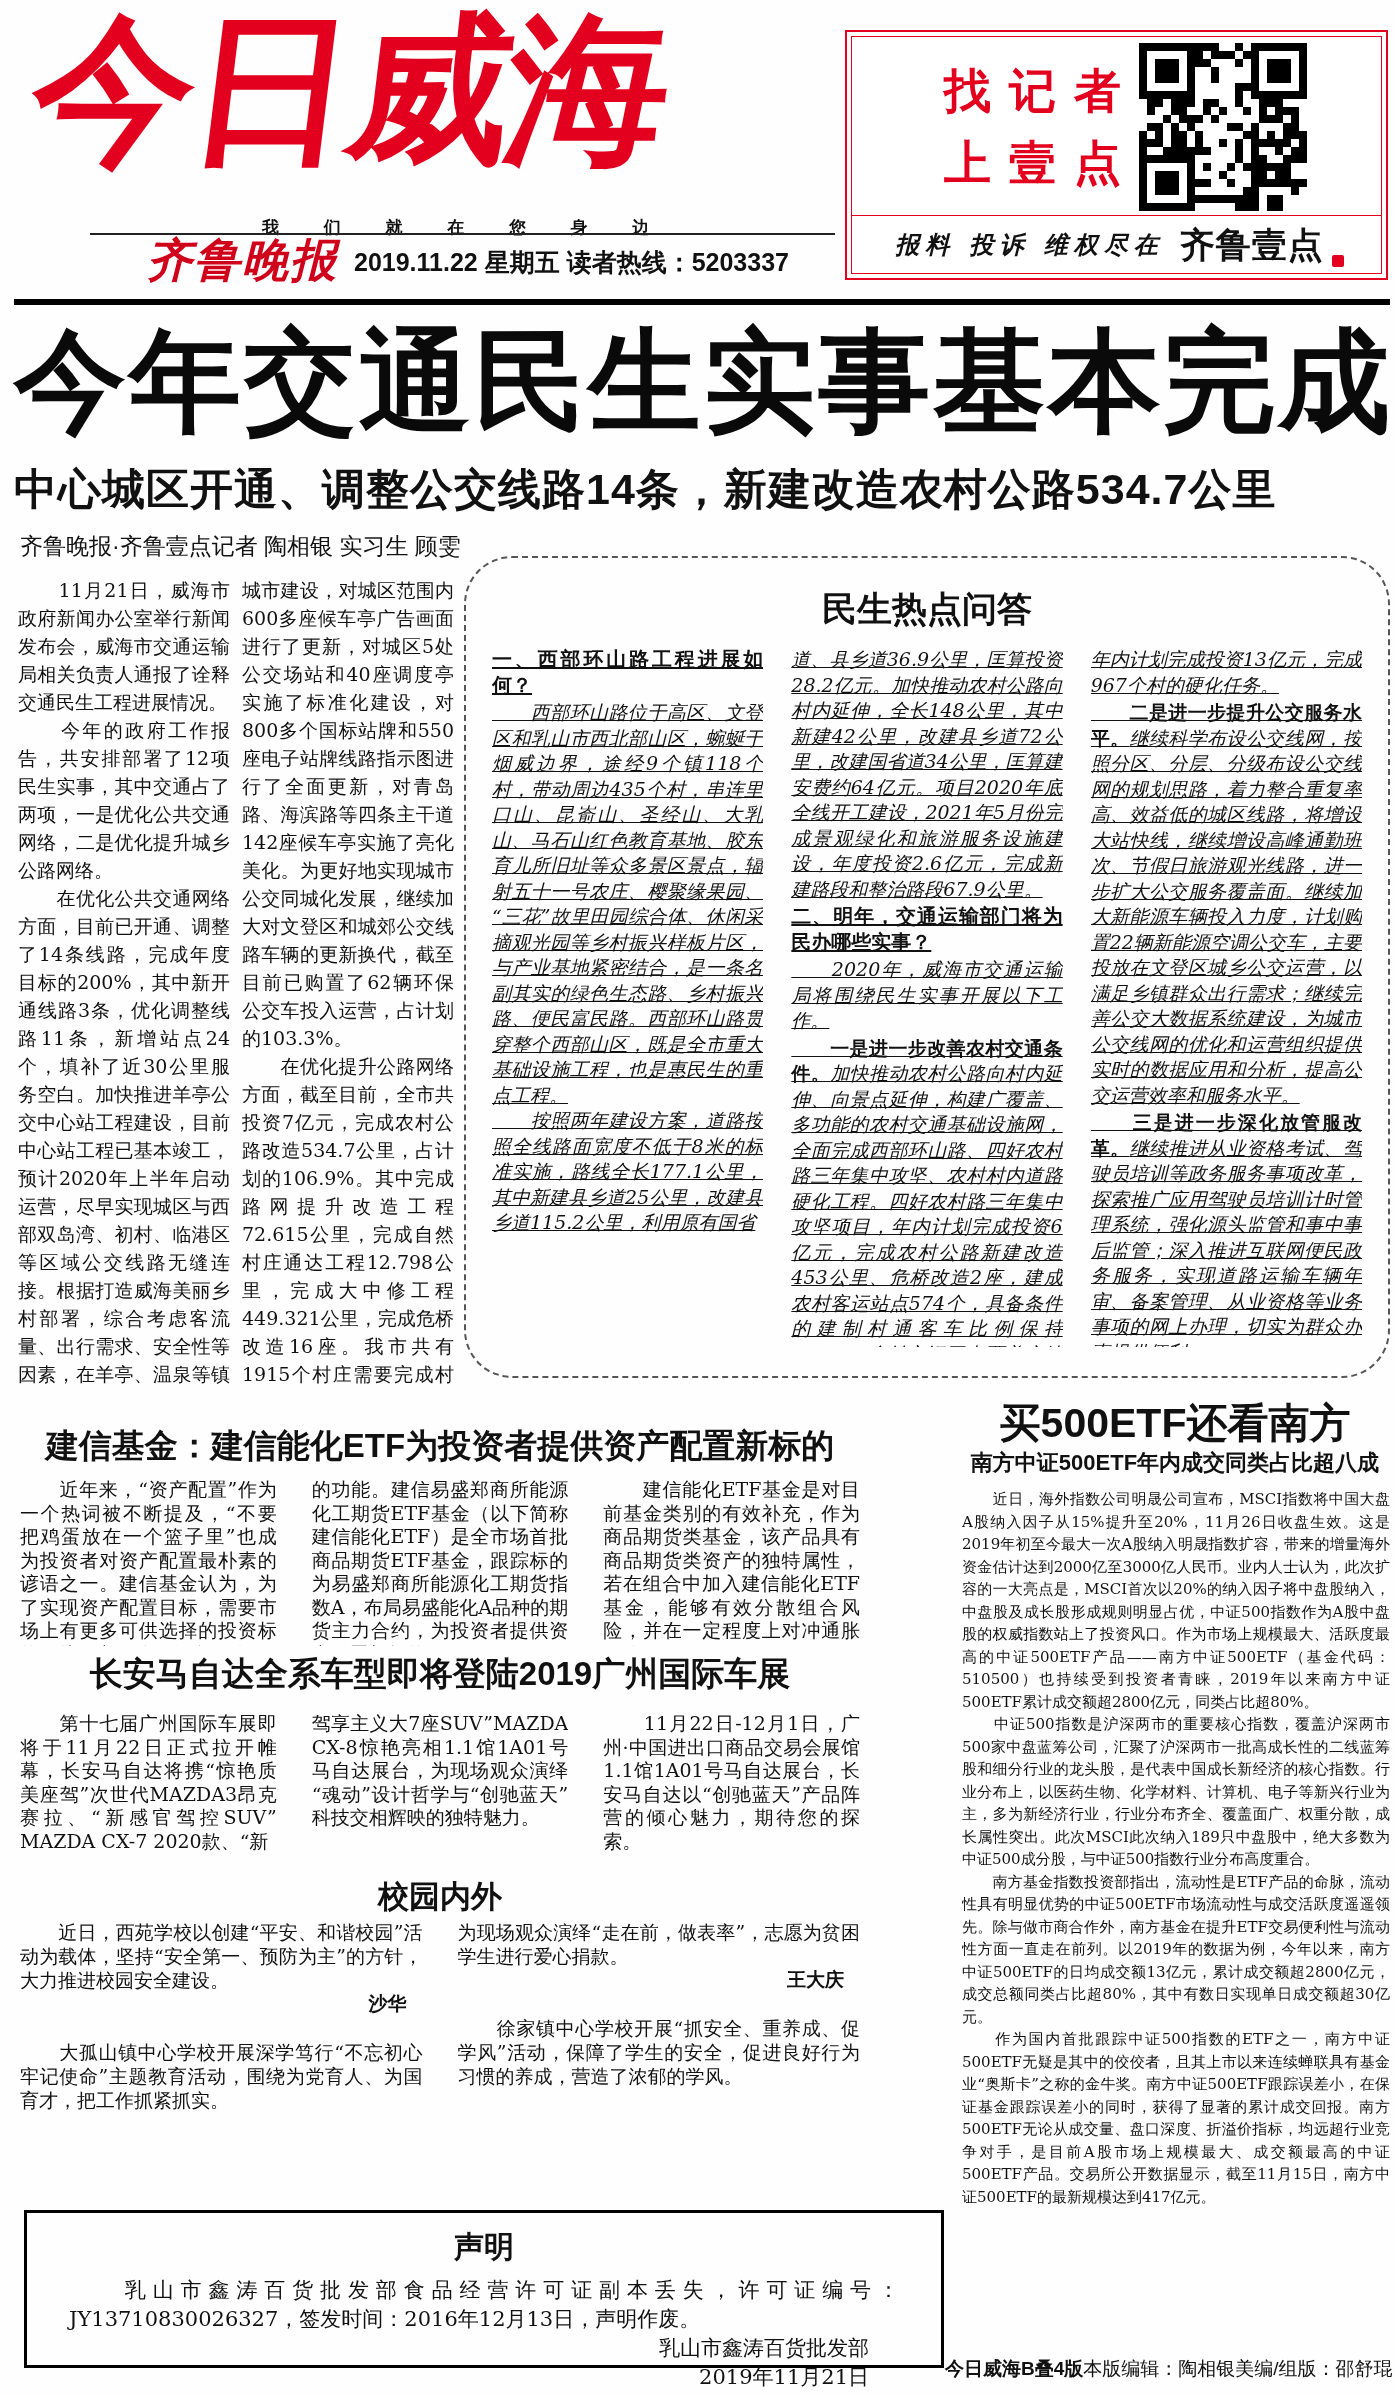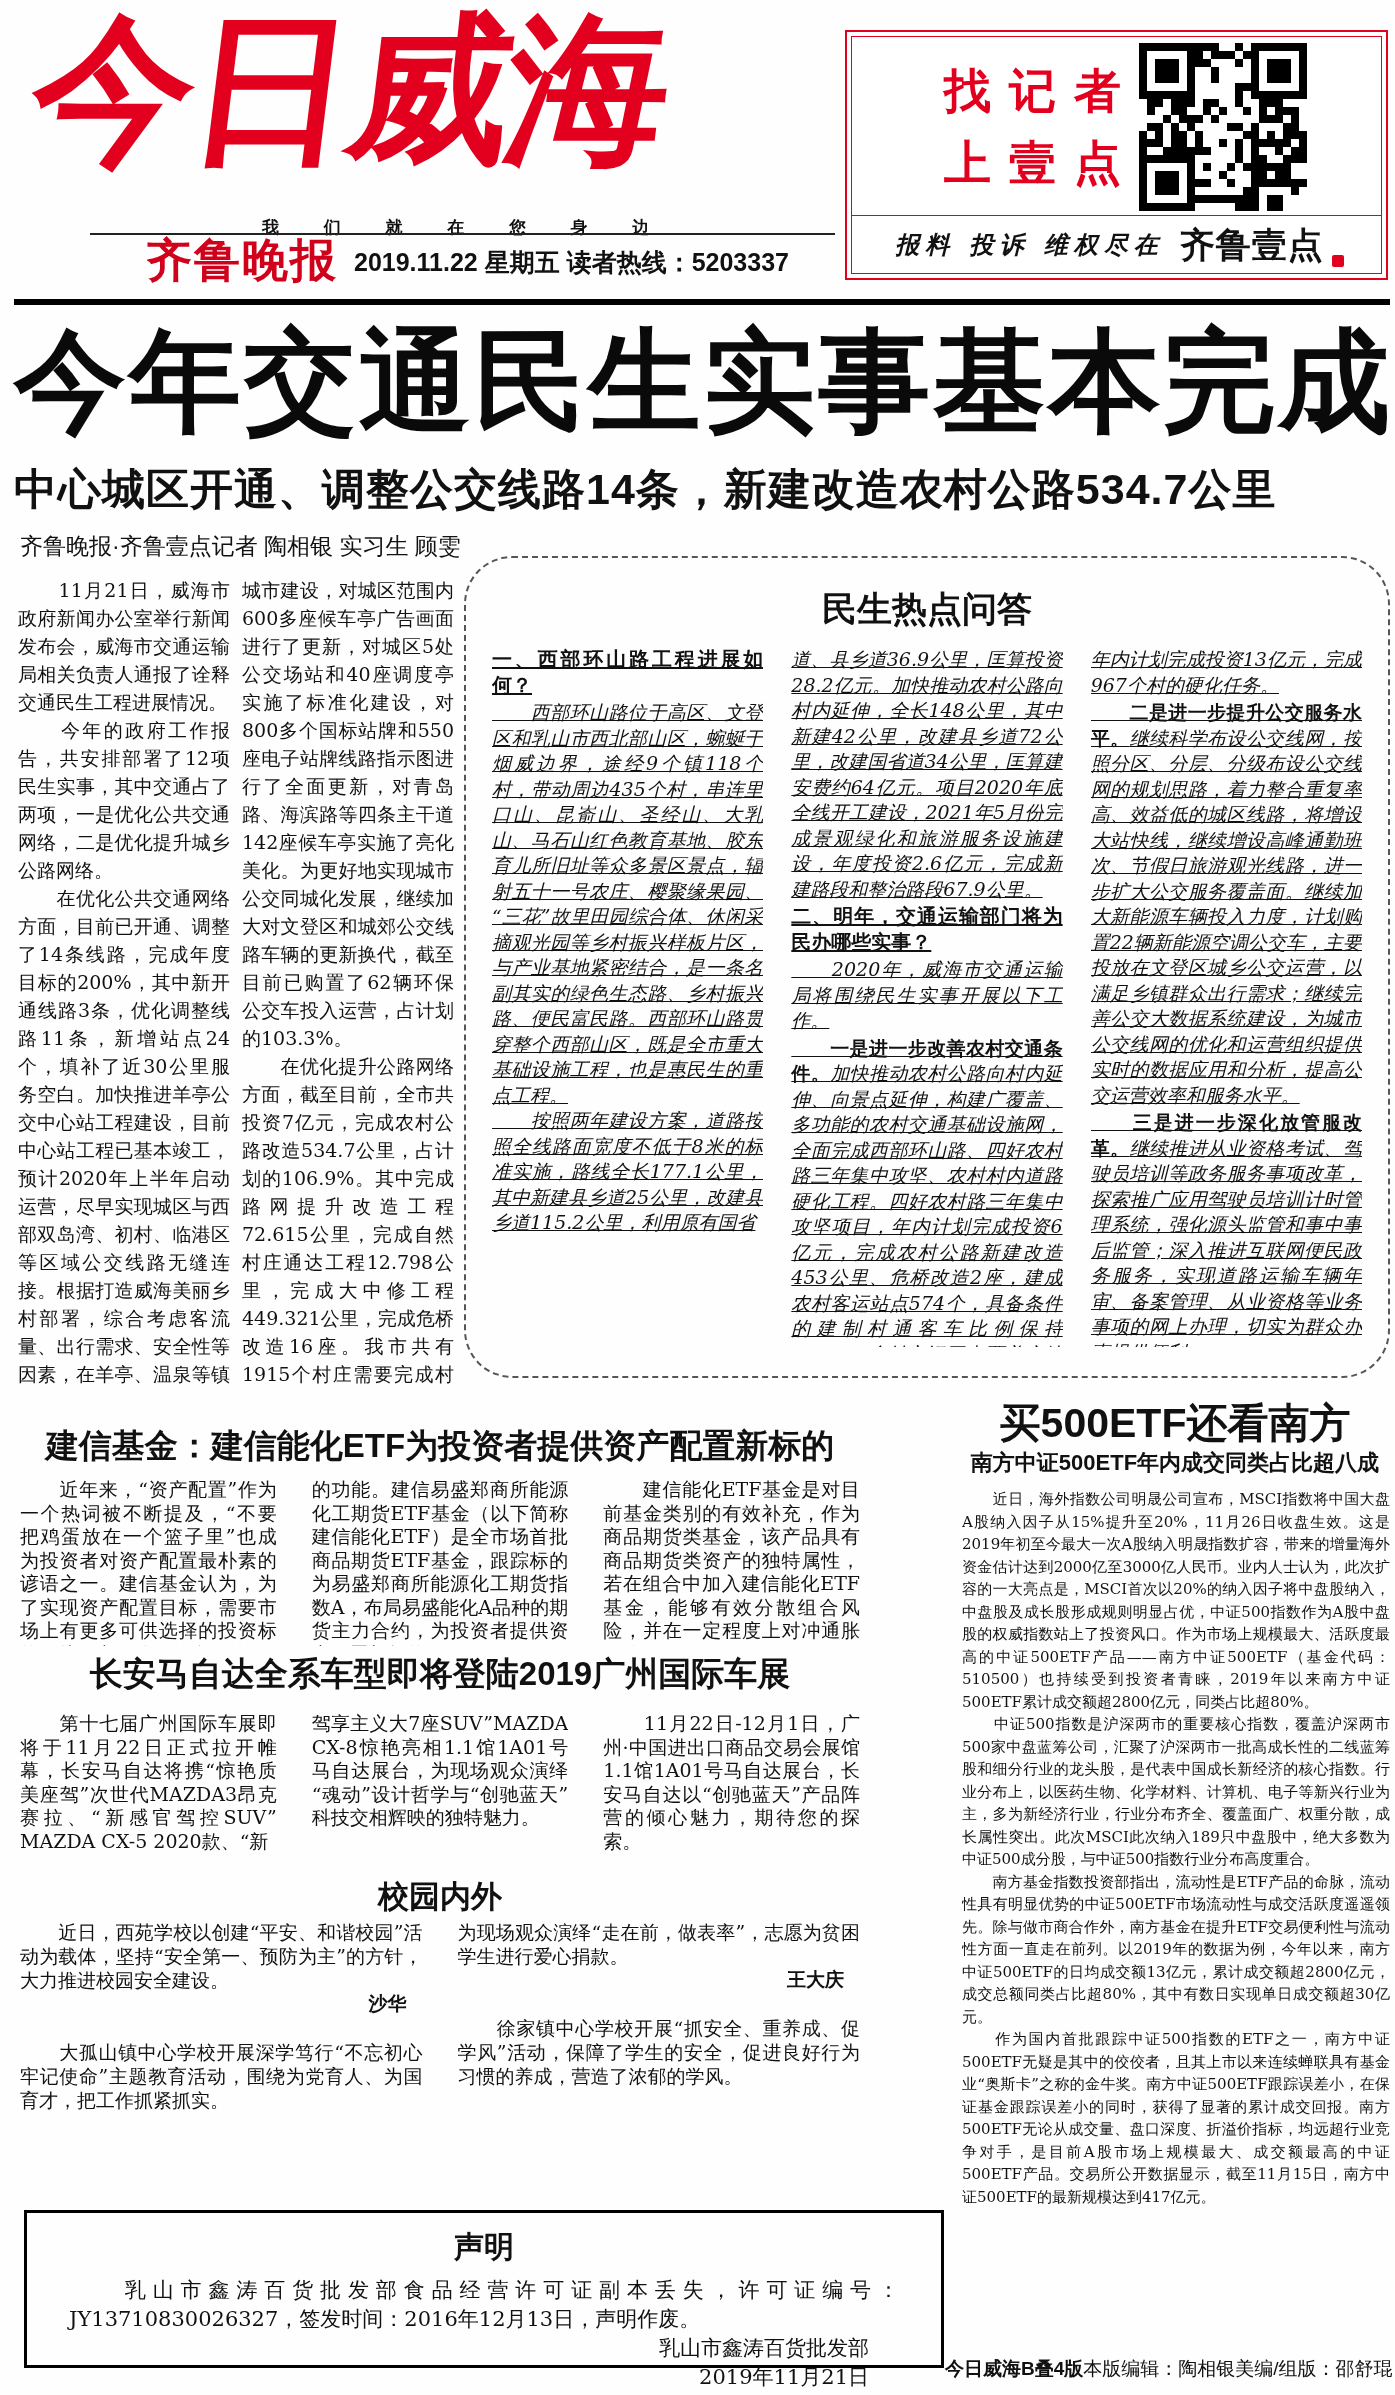--- a/index.html
+++ b/index.html
@@ -24,21 +24,21 @@
                 align-items:center;justify-content:center;gap:16px;}
   .promo-note{font-style:italic;font-size:24px;letter-spacing:6px;font-weight:700;}
   .promo-brand{font-family:"Liberation Sans",sans-serif;font-weight:900;font-size:35px;
                letter-spacing:1px;position:relative;padding-right:14px;}
   .promo-brand::after{content:"";position:absolute;right:-6px;bottom:2px;width:12px;height:12px;
                background:#e3001e;border-radius:2px;}
   .tagline{left:262px;top:216px;font-size:17px;letter-spacing:20px;font-weight:700;
            font-family:"Liberation Sans",sans-serif;white-space:nowrap;}
   .tag-rule{left:90px;top:233px;width:745px;height:2px;background:#222;}
   .paper-row{left:146px;top:236px;display:flex;align-items:flex-end;gap:16px;white-space:nowrap;}
-  .paper-logo{font-size:46px;line-height:48px;color:#d0021b;font-weight:700;
+  .paper-logo{font-size:46px;line-height:48px;color:#d0021b;font-weight:700;font-style:italic;
               letter-spacing:2px;}
   .date-line{font-size:25px;font-weight:700;font-family:"Liberation Sans",sans-serif;
              padding-bottom:5px;}
   .thick-rule{left:14px;top:299px;width:1376px;height:6px;background:#000;}
   
   .h1{left:14px;top:316px;width:1376px;font-family:"Liberation Sans",sans-serif;font-weight:900;
       font-size:112px;line-height:1.18;text-align:justify;text-align-last:justify;color:#0a0a0a;}
   .h2{left:14px;top:461px;width:1376px;font-family:"Liberation Sans",sans-serif;font-weight:700;
       font-size:43px;letter-spacing:1px;white-space:nowrap;}
   .byline{left:20px;top:531px;font-size:23px;font-family:"Liberation Sans",sans-serif;}
@@ -389,21 +389,21 @@
 
   <div class="abs sec-head" style="top:1424px;">建信基金：建信能化ETF为投资者提供资产配置新标的</div>
   <div class="abs threecol" style="top:1478px;height:168px;">
     <div class="tc">　　近年来，“资产配置”作为一个热词被不断提及，“不要把鸡蛋放在一个篮子里”也成为投资者对资产配置最朴素的谚语之一。建信基金认为，为了实现资产配置目标，需要市场上有更多可供选择的投资标的，从而实现分散组合风险</div>
     <div class="tc">的功能。建信易盛郑商所能源化工期货ETF基金（以下简称建信能化ETF）是全市场首批商品期货ETF基金，跟踪标的为易盛郑商所能源化工期货指数A，布局易盛能化A品种的期货主力合约，为投资者提供资产配置新标的。</div>
     <div class="tc">　　建信能化ETF基金是对目前基金类别的有效补充，作为商品期货类基金，该产品具有商品期货类资产的独特属性，若在组合中加入建信能化ETF基金，能够有效分散组合风险，并在一定程度上对冲通胀风险。</div>
   </div>
 
   <div class="abs sec-head" style="top:1652px;">长安马自达全系车型即将登陆2019广州国际车展</div>
   <div class="abs threecol" style="top:1712px;height:146px;">
-    <div class="tc">　　第十七届广州国际车展即将于11月22日正式拉开帷幕，长安马自达将携“惊艳质美座驾”次世代MAZDA3昂克赛拉、“新感官驾控SUV”MAZDA CX-5 2020款、“新</div>
+    <div class="tc">　　第十七届广州国际车展即将于11月22日正式拉开帷幕，长安马自达将携“惊艳质美座驾”次世代MAZDA3昂克赛拉、“新感官驾控SUV”MAZDA CX-7 2020款、“新</div>
     <div class="tc">驾享主义大7座SUV”MAZDA CX-8惊艳亮相1.1馆1A01号马自达展台，为现场观众演绎“魂动”设计哲学与“创驰蓝天”科技交相辉映的独特魅力。</div>
     <div class="tc">　　11月22日-12月1日，广州·中国进出口商品交易会展馆1.1馆1A01号马自达展台，长安马自达以“创驰蓝天”产品阵营的倾心魅力，期待您的探索。</div>
   </div>
 
   <div class="abs sec-head" style="top:1876px;font-size:31px;">校园内外</div>
   <div class="abs threecol campus" style="top:1896px;height:260px;">
     <div class="tc">
       <p><span>　　近日，西苑学校以创建“平安、和谐校园”活动为载体，坚持“安全第一、预防为主”的方针，大力推进校园安全建设。</span><b class="author">沙华</b></p>
       <p><span>　　大孤山镇中心学校开展深学笃行“不忘初心  牢记使命”主题教育活动，围绕为党育人、为国育才，把工作抓紧抓实。</span></p>
       

